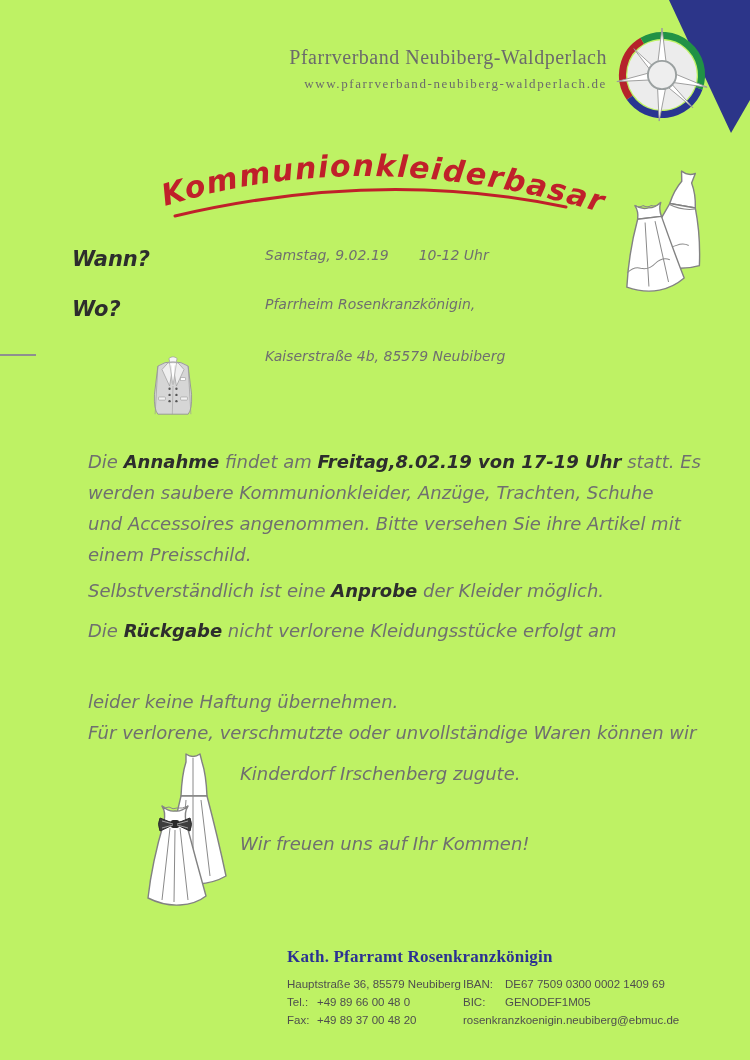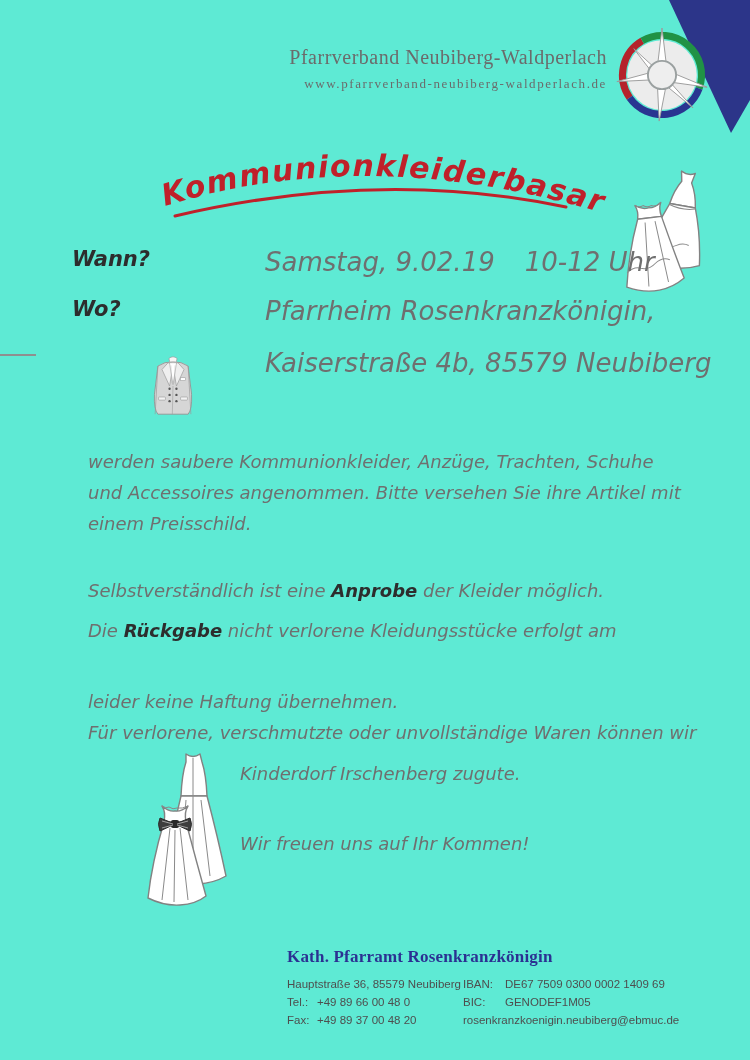--- a/index.html
+++ b/index.html
@@ -1,17 +1,17 @@
 <!DOCTYPE html>
 <html><head>
 <meta charset="utf-8">
 <style>
   html,body{margin:0;padding:0;background:#c7c7c7;}
   .page{
-    position:relative;width:750px;height:1060px;background:#5eead4;
+    position:relative;width:750px;height:1060px;background:#bef264;
     margin:0 auto;overflow:hidden;
     font-family:"DejaVu Sans",sans-serif;
   }
   
   .header-text{
     position:absolute;top:46px;right:143px;text-align:right;
     color:#6b6b6b;font-family:"Liberation Serif","DejaVu Serif",serif;
   }
   .org-name{font-size:20px;letter-spacing:.5px;}
   .org-site{font-size:13px;letter-spacing:1.6px;margin-top:7px;}
@@ -23,21 +23,21 @@
   .title-svg{position:absolute;left:0;top:130px;width:750px;height:135px;overflow:visible;}
   .title-text{fill:#c0202a;font-family:"DejaVu Sans",sans-serif;
     font-weight:bold;font-style:italic;font-size:30px;letter-spacing:1.5px;}
   .title-underline{stroke:#c0202a;stroke-width:3;fill:none;stroke-linecap:round;}
   
   .hand{font-style:italic;color:#6f6f6f;font-family:"DejaVu Sans",sans-serif;}
   .hb{font-weight:bold;color:#2d2d2d;}
   
   .qa-label{position:absolute;left:72px;font-size:21px;font-weight:bold;
     font-style:italic;color:#2d2d2d;}
-  .qa-value{position:absolute;left:265px;font-size:26px;font-style:italic;}
+  .qa-value{position:absolute;left:265px;font-size:14px;font-style:italic;}
   .time-gap{display:inline-block;width:30px;}
   
   .jacket-svg{position:absolute;left:151px;top:343px;width:44px;height:86px;}
   .dresses-top-svg{position:absolute;left:610px;top:166px;width:108px;height:130px;}
   .dresses-bottom-svg{position:absolute;left:144px;top:750px;width:92px;height:160px;}
   
   .para{position:absolute;left:88px;font-size:18px;line-height:31px;white-space:nowrap;}
   .col2{position:absolute;left:240px;font-size:18px;line-height:32px;white-space:nowrap;}
   
   .footer-heading{
@@ -139,20 +139,21 @@
         <circle cx="37" cy="50" r="1.7"></circle>
       <circle cx="27" cy="59" r="1.7"></circle>
         <circle cx="37" cy="59" r="1.7"></circle>
       <circle cx="27" cy="68" r="1.7"></circle>
         <circle cx="37" cy="68" r="1.7"></circle>
     </g>
     <path d="M32 46 L31 87" stroke="#9a9a9a" stroke-width=".8" fill="none"></path>
   </svg>
 
   <div class="para hand" style="top:446px;">
+    <div><span>Die </span><span class="hb">Annahme</span><span> findet am </span><span class="hb">Freitag,8.02.19 von 17-19 Uhr</span><span> statt. Es</span></div>
     <div>werden saubere Kommunionkleider, Anzüge, Trachten, Schuhe</div>
     <div>und Accessoires angenommen. Bitte versehen Sie ihre Artikel mit</div>
     <div>einem Preisschild.</div>
   </div>
 
   <div class="para hand" style="top:575px;">
     <div><span>Selbstverständlich ist eine </span><span class="hb">Anprobe</span><span> der Kleider möglich.</span></div>
   </div>
 
   <div class="para hand" style="top:615px;">

